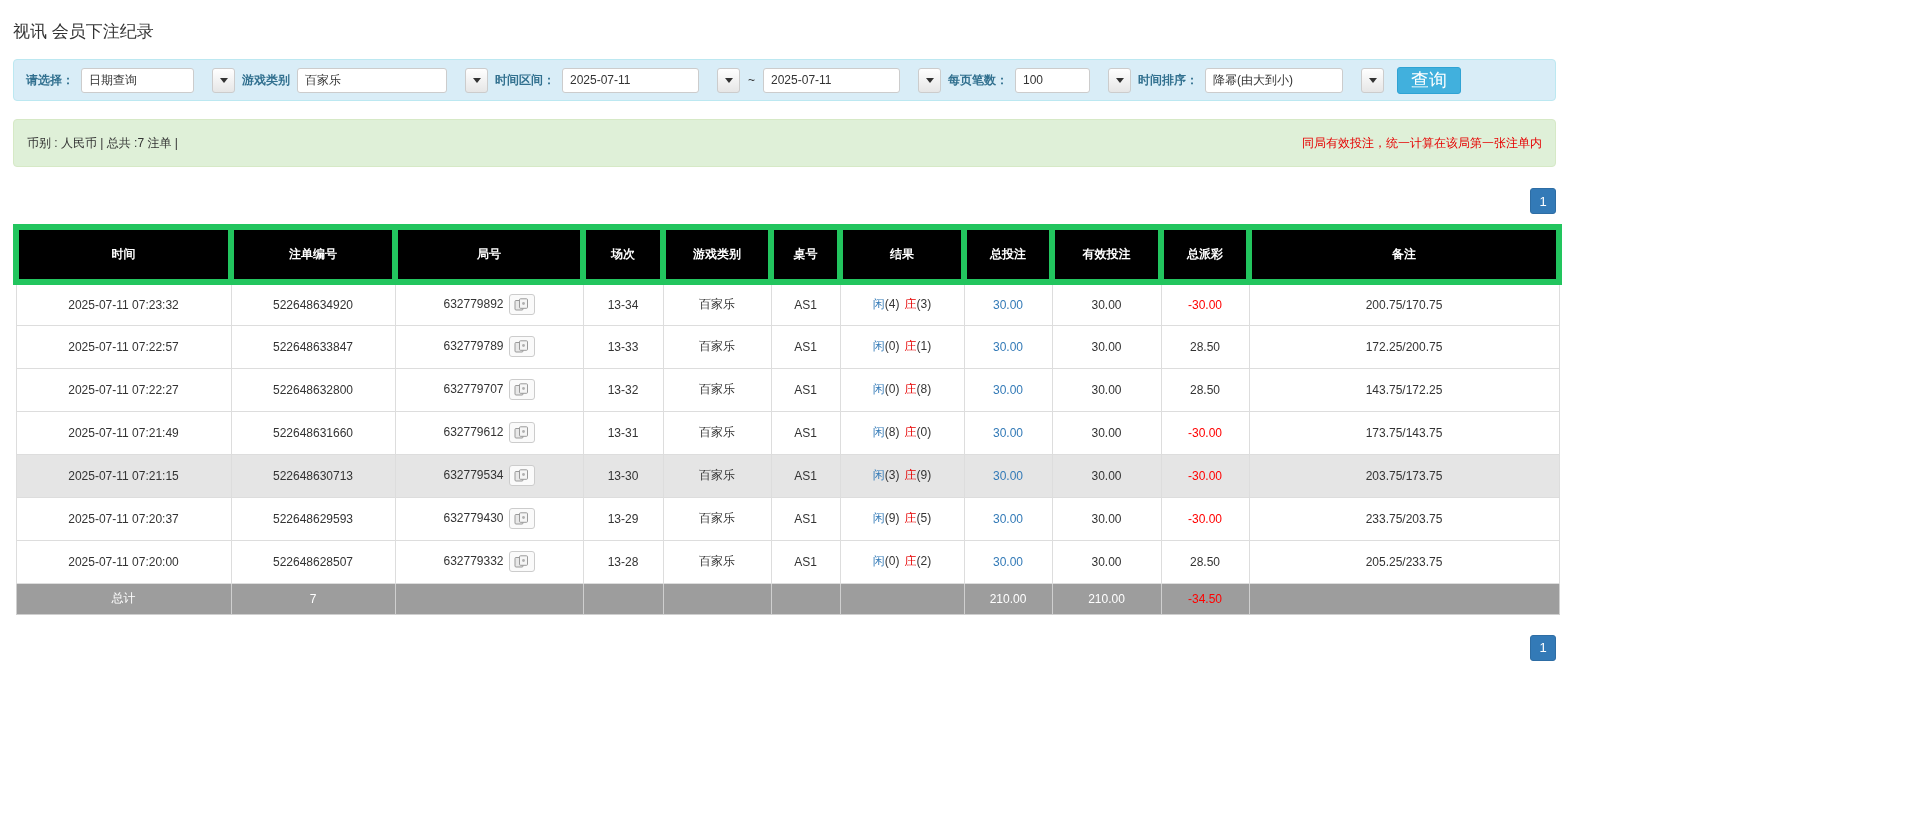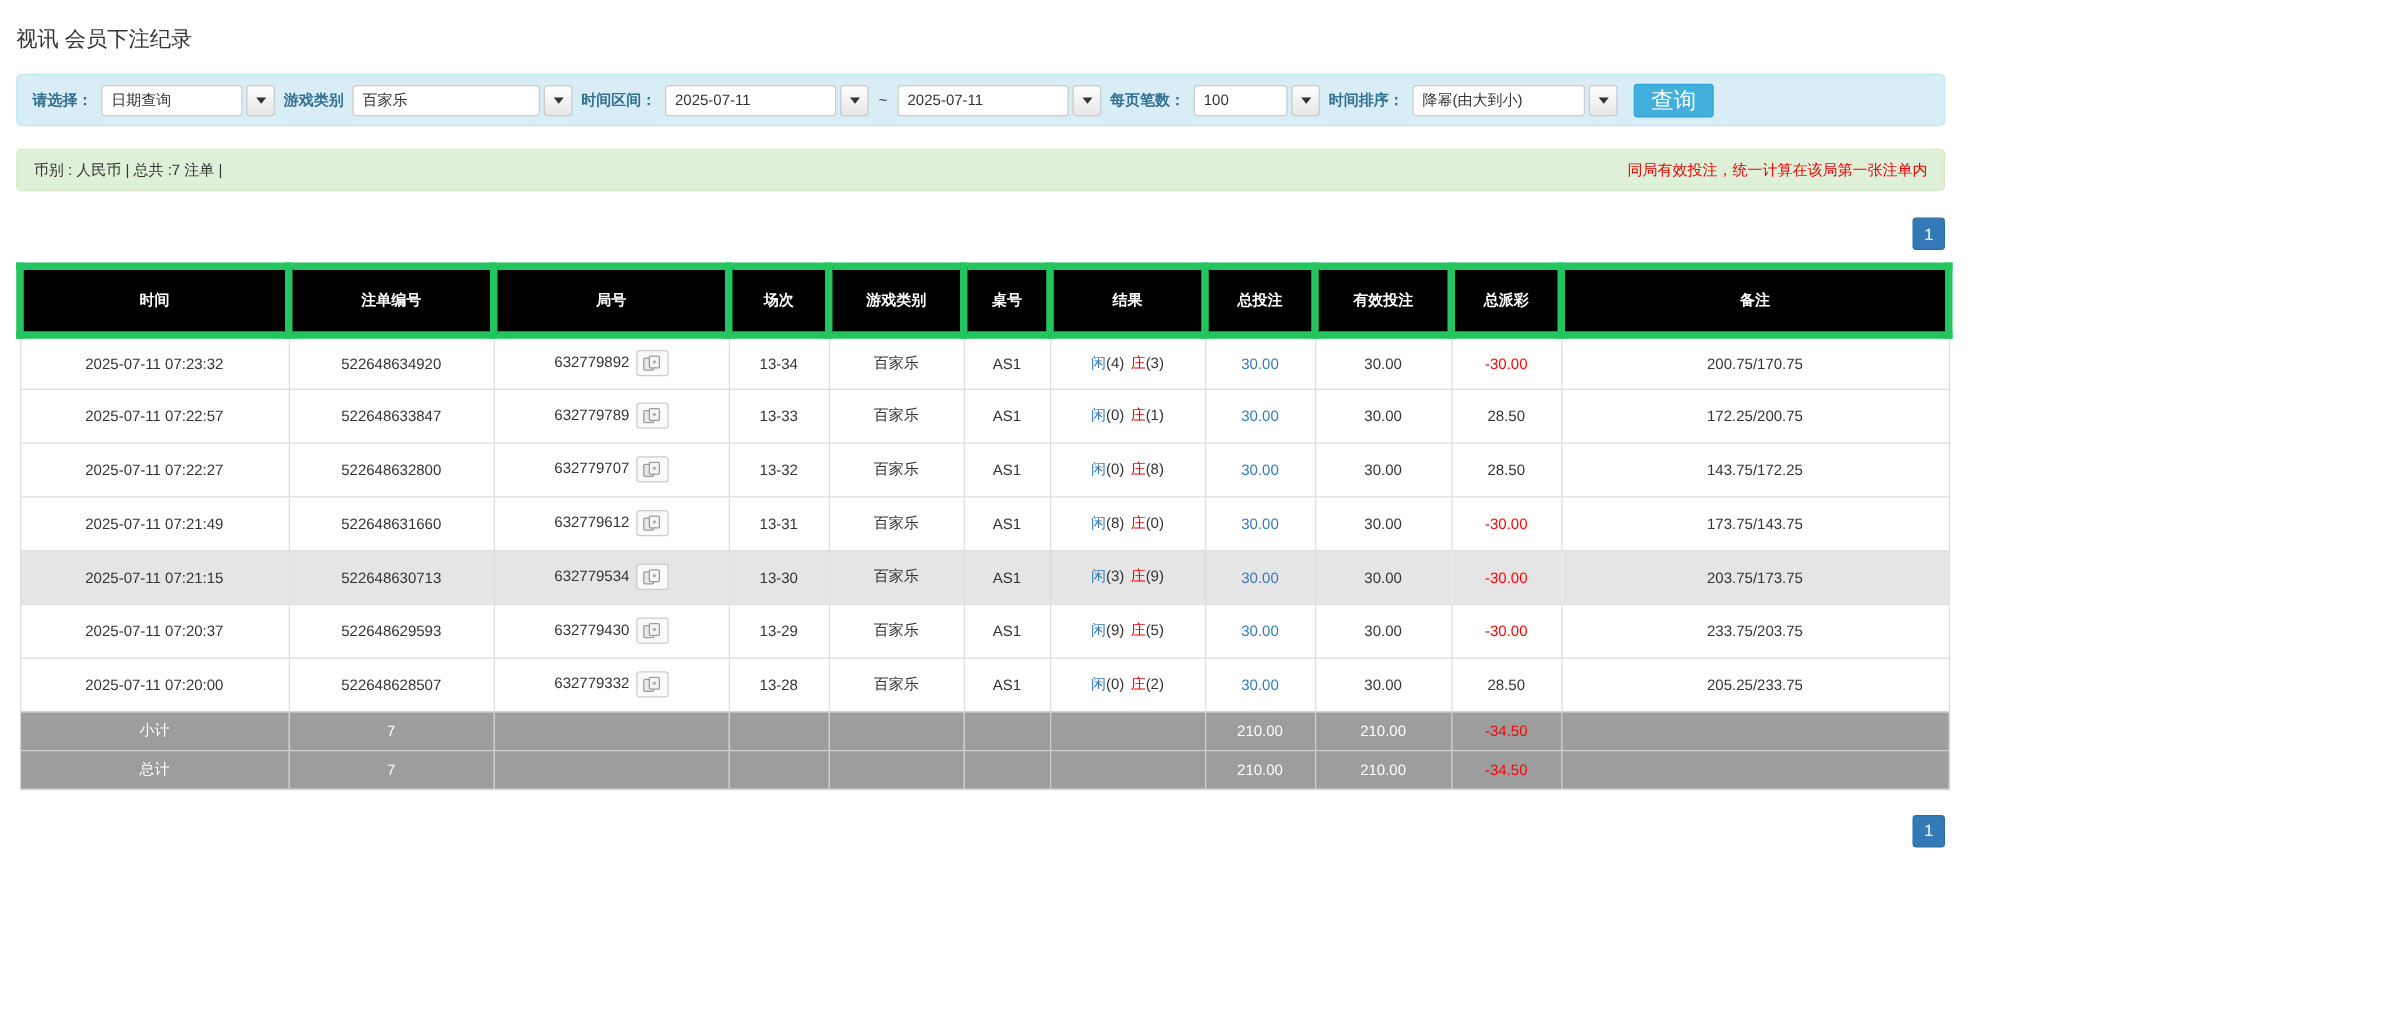--- a/index.html
+++ b/index.html
@@ -11,42 +11,42 @@
   .container { width:1543px; margin-left:13px; padding-top:14px; }
 
   .page-title { font-size:17px; font-weight:normal; color:#333; margin:6px 0 16px 0; }
 
   
   .filter-bar {
     background:#d9edf7; border:1px solid #bce8f1; border-radius:4px;
     padding:1px 12px; display:flex; align-items:center; gap:7px; height:42px;
   }
   .filter-label { color:#31708f; font-weight:bold; font-size:12px; white-space:nowrap; }
-  .combo { display:inline-flex; align-items:flex-start; gap:3px; }
+  .combo { display:inline-flex; align-items:flex-start; gap:18px; }
   .combo-input {
     height:25px; border:1px solid #ccc; border-radius:3px; padding:0 7px;
     font-size:12px; color:#333; background:#fff; font-family:inherit;
   }
   .combo-btn {
     height:25px; width:23px; border:1px solid #ccc; border-radius:3px;
     background:linear-gradient(#ffffff,#e6e6e6);
     display:inline-flex; align-items:center; justify-content:center; cursor:pointer; padding:0;
   }
   .caret { width:0; height:0; border-left:4px solid transparent; border-right:4px solid transparent; border-top:5px solid #333; }
   .tilde { font-size:12px; color:#333; padding:0 1px; }
   .search-btn {
     background:#41b0dd; border:1px solid #2fa3d4; color:#fff; font-size:18px;
     height:27px; padding:0 13px; border-radius:3px; cursor:pointer; margin-left:6px;
     font-family:inherit;
   }
 
   
   .summary-bar {
     background:#dff0d8; border:1px solid #d6e9c6; border-radius:4px;
-    margin-top:18px; height:34px; padding:0 13px;
+    margin-top:18px; height:48px; padding:0 13px;
     display:flex; justify-content:space-between; align-items:center; font-size:12px;
   }
   .summary-left { color:#333; }
   .summary-warning { color:#e60000; }
 
   
   .pagination-row { display:flex; justify-content:flex-end; margin:21px 0 10px 0; }
   .pagination-row.bottom { margin:20px 0 0 0; }
   .page-btn {
     width:26px; height:26px; background:#337ab7; border:1px solid #2e6da4; color:#fff;
@@ -349,45 +349,32 @@
     <td>
       <a class="bet-link">30.00</a>
     </td>
     <td>30.00</td>
     <td>28.50</td>
     <td>205.25/233.75</td>
   </tr>
       </tbody>
     <tfoot>
       <tr>
-        <td>小计</td>
+        <td>总计</td>
         <td>7</td>
         <td></td>
         <td></td>
         <td></td>
         <td></td>
         <td></td>
         <td>210.00</td>
         <td>210.00</td>
         <td class="neg">-34.50</td>
         <td></td>
       </tr>
-      <tr>
-        <td>总计</td>
-        <td>7</td>
-        <td></td>
-        <td></td>
-        <td></td>
-        <td></td>
-        <td></td>
-        <td>210.00</td>
-        <td>210.00</td>
-        <td class="neg">-34.50</td>
-        <td></td>
-      </tr>
     </tfoot>
   </table>
 
   <div class="pagination-row bottom">
     <button class="page-btn">1</button>
   </div>
 
 </div>
 
 </body></html>

